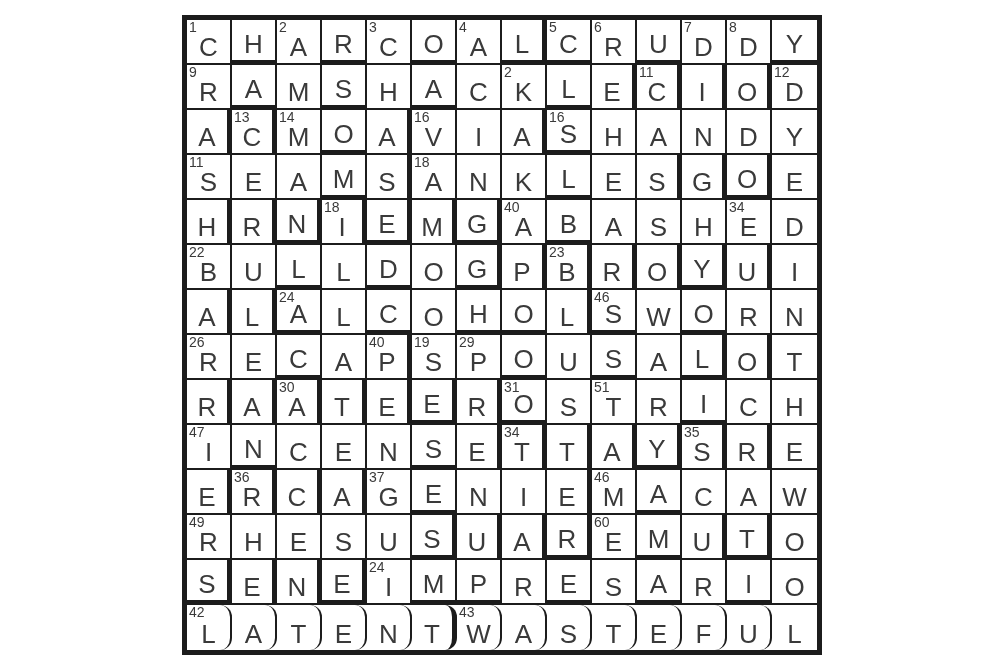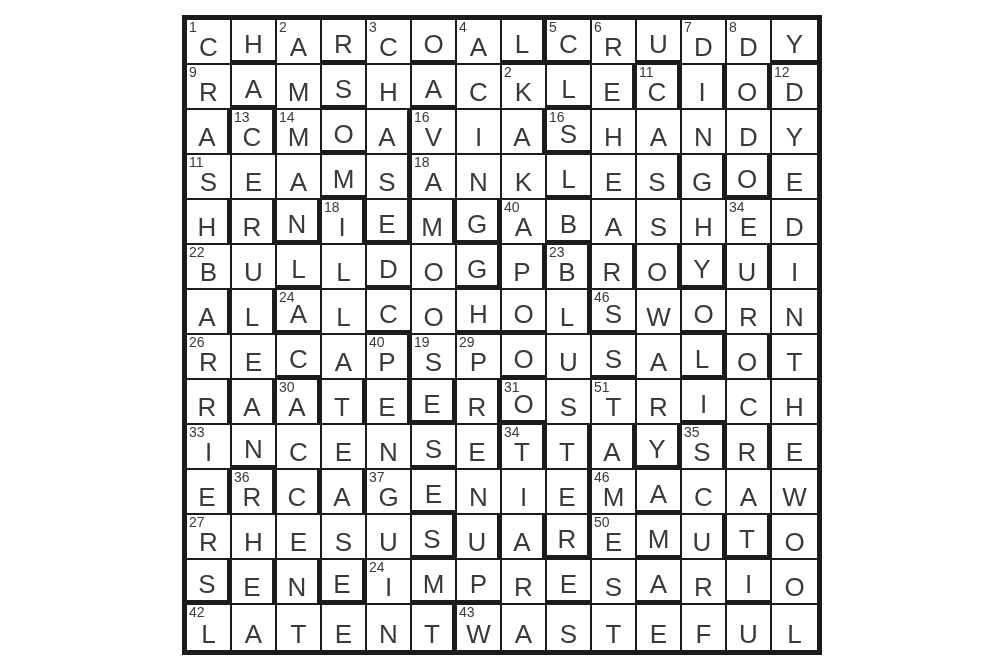--- a/index.html
+++ b/index.html
@@ -13,21 +13,21 @@
     position:absolute; left:182px; top:15px;
     display:grid; grid-template-columns:repeat(14,45px); grid-auto-rows:45px;
     border:5px solid var(--line); background:var(--bg);
   }
   .cell {
     position:relative; box-sizing:border-box; background:#fff;
     border-right:2px solid var(--line);
     border-bottom:2px solid var(--line);
   }
   .cell.lc { border-right:none; }
-  .cell.lr { border-bottom:none; }
+  .cell.lr { border-bottom:none;border-radius:12px; }
   .cell.br { border-right-width:5px; }
   .cell.bb { border-bottom-width:5px; }
   .letter {
     position:absolute; left:0; right:0; bottom:3px;
     text-align:center; font-size:26px; line-height:1;
     color:var(--ink); letter-spacing:0;
   }
   .num {
     position:absolute; top:0px; left:2px;
     font-size:14px; line-height:1.05; color:var(--ink);
@@ -442,21 +442,21 @@
       <div class="cell bb">
         <span class="letter">I</span>
       </div>
       <div class="cell">
         <span class="letter">C</span>
       </div>
       <div class="cell lc">
         <span class="letter">H</span>
       </div>
       <div class="cell">
-        <span class="num">33</span>
+        <span class="num">47</span>
         <span class="letter">I</span>
       </div>
       <div class="cell bb">
         <span class="letter">N</span>
       </div>
       <div class="cell">
         <span class="letter">C</span>
       </div>
       <div class="cell">
         <span class="letter">E</span>
@@ -532,49 +532,49 @@
       <div class="cell">
         <span class="letter">C</span>
       </div>
       <div class="cell">
         <span class="letter">A</span>
       </div>
       <div class="cell lc">
         <span class="letter">W</span>
       </div>
       <div class="cell">
-        <span class="num">27</span>
-        <span class="letter">R</span>
-      </div>
-      <div class="cell">
-        <span class="letter">H</span>
-      </div>
-      <div class="cell">
-        <span class="letter">E</span>
-      </div>
-      <div class="cell">
-        <span class="letter">S</span>
-      </div>
-      <div class="cell">
-        <span class="letter">U</span>
-      </div>
-      <div class="cell br bb">
-        <span class="letter">S</span>
-      </div>
-      <div class="cell br">
-        <span class="letter">U</span>
-      </div>
-      <div class="cell br">
-        <span class="letter">A</span>
-      </div>
-      <div class="cell br bb">
-        <span class="letter">R</span>
-      </div>
-      <div class="cell">
-        <span class="num">50</span>
+        <span class="num">49</span>
+        <span class="letter">R</span>
+      </div>
+      <div class="cell">
+        <span class="letter">H</span>
+      </div>
+      <div class="cell">
+        <span class="letter">E</span>
+      </div>
+      <div class="cell">
+        <span class="letter">S</span>
+      </div>
+      <div class="cell">
+        <span class="letter">U</span>
+      </div>
+      <div class="cell br bb">
+        <span class="letter">S</span>
+      </div>
+      <div class="cell br">
+        <span class="letter">U</span>
+      </div>
+      <div class="cell br">
+        <span class="letter">A</span>
+      </div>
+      <div class="cell br bb">
+        <span class="letter">R</span>
+      </div>
+      <div class="cell">
+        <span class="num">60</span>
         <span class="letter">E</span>
       </div>
       <div class="cell bb">
         <span class="letter">M</span>
       </div>
       <div class="cell br">
         <span class="letter">U</span>
       </div>
       <div class="cell br bb">
         <span class="letter">T</span>

